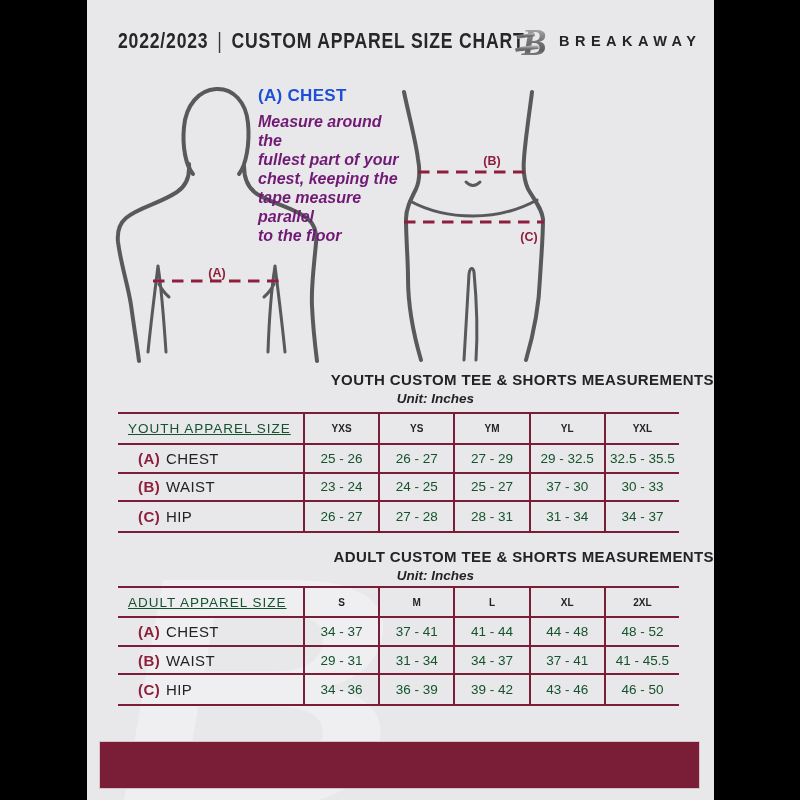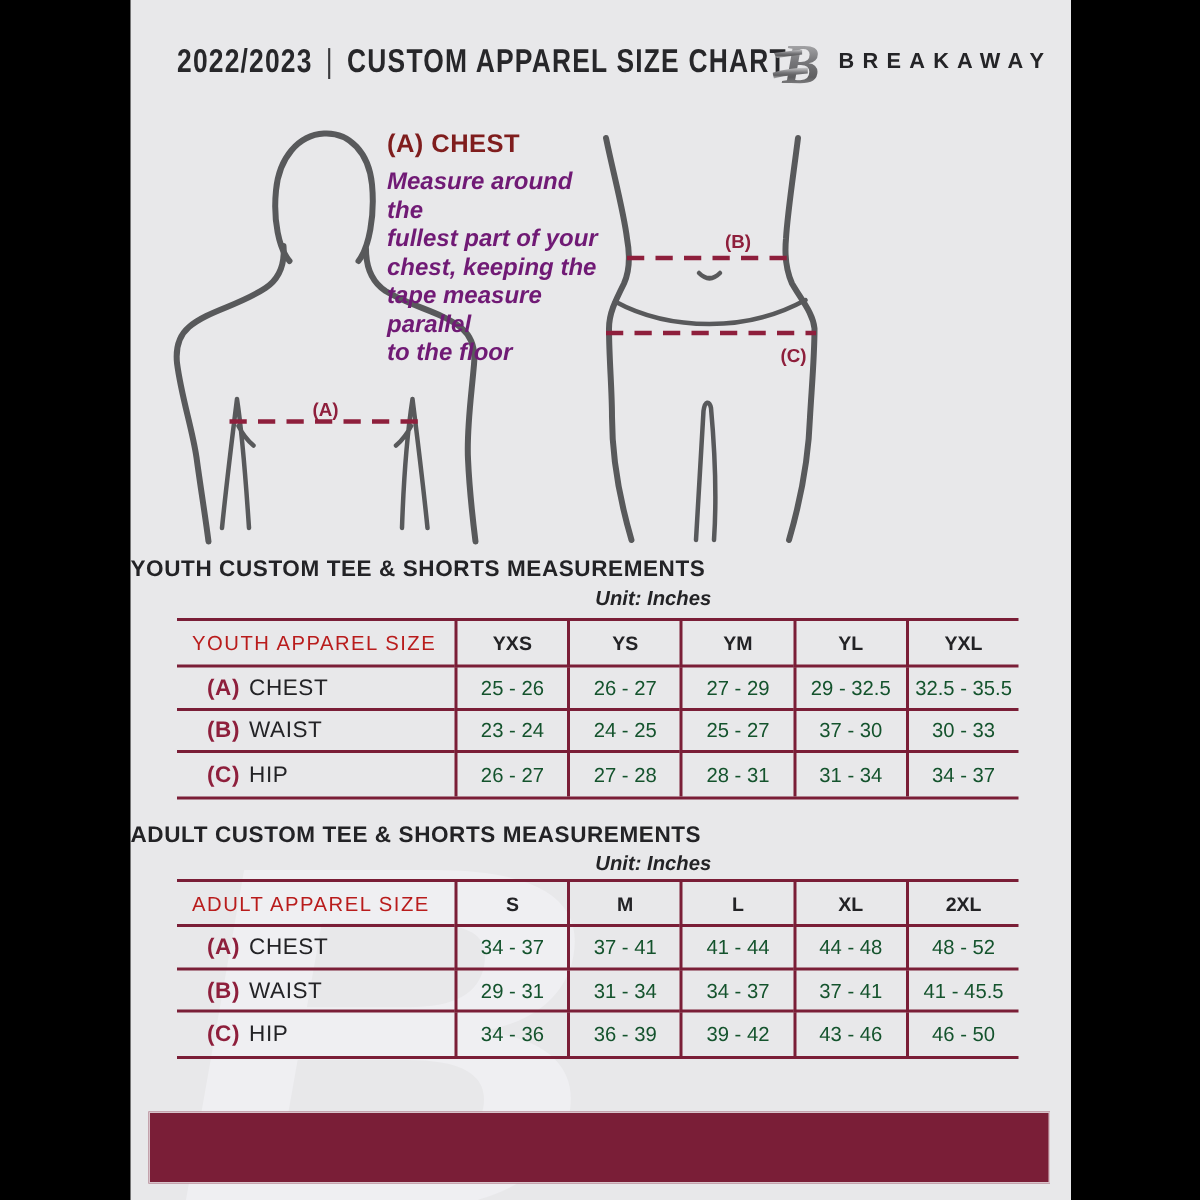--- a/index.html
+++ b/index.html
@@ -24,44 +24,44 @@
   .fig{position:absolute;z-index:1;}
   .fig-torso{left:19px;top:80px;}
   .fig-waist{left:307px;top:86px;}
   .dash{stroke:#8e1f3c;stroke-width:3;fill:none;stroke-dasharray:11.5 7.5;}
   .outline{stroke:#58595b;fill:none;stroke-linecap:round;stroke-linejoin:round;}
   .w4{stroke-width:4;} .w3{stroke-width:3;}
   .fig text{font-family:"Liberation Sans",sans-serif;font-size:12.5px;font-weight:bold;
             fill:#8e1f3c;}
   
   .guide{position:absolute;z-index:2;}
-  .guide h3{margin:0;font-size:17px;font-weight:800;letter-spacing:.3px;color:#7f1d1d;}
+  .guide h3{margin:0;font-size:17px;font-weight:800;letter-spacing:.3px;color:#1d4ed8;}
   .desc{white-space:pre-line;font-style:italic;font-weight:700;font-size:16px;
         line-height:19px;color:#701a75;}
   .g-a{left:171px;top:86px;width:150px;}
   .g-b{left:467px;top:88px;width:160px;}
   .g-c{left:467px;top:223px;width:160px;}
   .guide .desc{margin-top:6px;}
   
-  .tbl-title{position:absolute;left:0;width:627px;text-align:left;z-index:2;
+  .tbl-title{position:absolute;left:0;width:627px;text-align:right;z-index:2;
              font-size:15px;font-weight:700;letter-spacing:.4px;color:#232326;}
   .tbl-unit{position:absolute;left:0;width:697px;text-align:center;z-index:2;
             font-size:13.5px;font-style:italic;font-weight:600;color:#232326;}
   .grid-table{position:absolute;left:31px;width:561px;z-index:2;display:grid;
               grid-template-columns:185px repeat(5,1fr);
               border-top:2px solid #7a1e37;border-bottom:2px solid #7a1e37;}
   .t-youth{top:412px;grid-template-rows:31px 28.5px 28.5px 28.5px;}
   .t-adult{top:586px;grid-template-rows:30px 28.7px 28.7px 28.7px;}
   .cell{display:flex;align-items:center;justify-content:center;
         border-bottom:2px solid #7a1e37;box-sizing:border-box;}
   .cell.vline{border-left:2px solid #7a1e37;}
   .cell.last{border-bottom:none;}
   .cell.left{justify-content:flex-start;}
-  .hl{font-size:13.5px;letter-spacing:1px;color:#b91c1c;padding-left:10px;}
-  .sz{font-size:13px;font-weight:700;color:#232326;}
+  .hl{font-size:13.5px;letter-spacing:1px;color:#14532d;padding-left:10px;text-decoration:underline;}
+  .sz{font-size:10px;font-weight:700;color:#232326;}
   .rowlab{padding-left:20px;font-size:15px;color:#232326;letter-spacing:.4px;}
   .rowlab .pfx{font-weight:800;color:#8e1f3c;margin-right:6px;}
   .val{font-size:13.5px;color:#14532d;}
   
   .footer-bar{position:absolute;left:12px;top:741px;width:601px;height:48px;
               background:#7a1e37;border:1px solid #d8c3ca;box-sizing:border-box;z-index:2;}
 </style>
 </head>
 <body>
 

